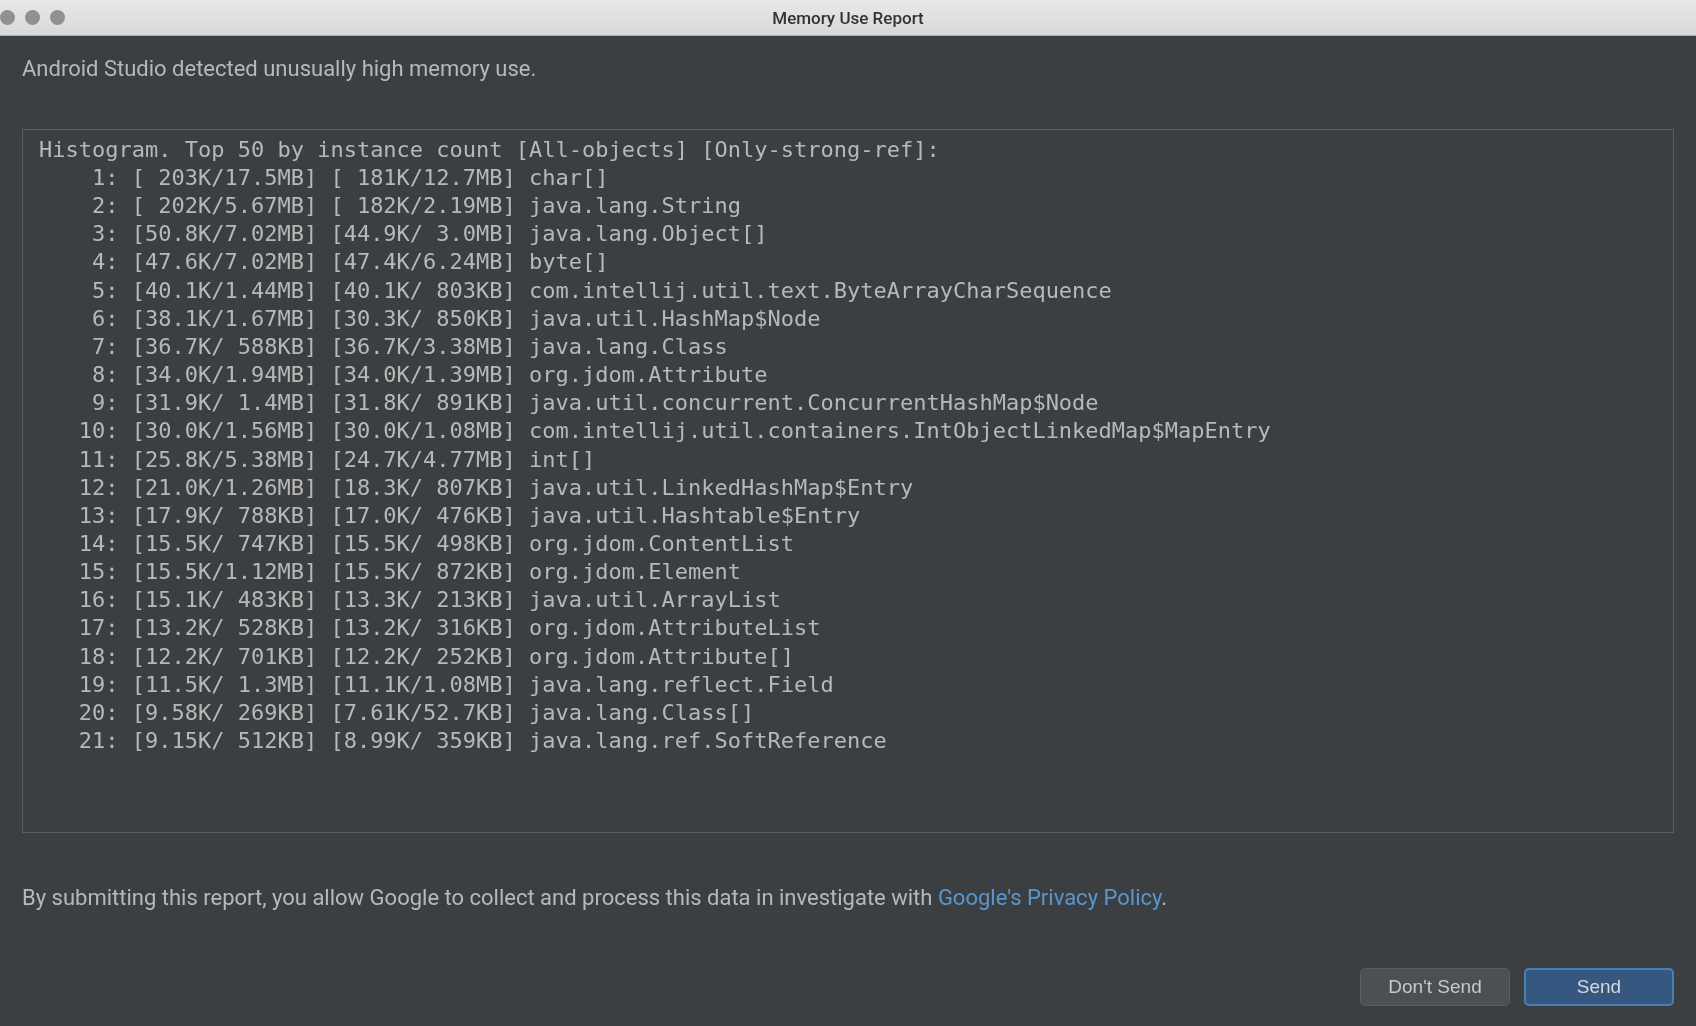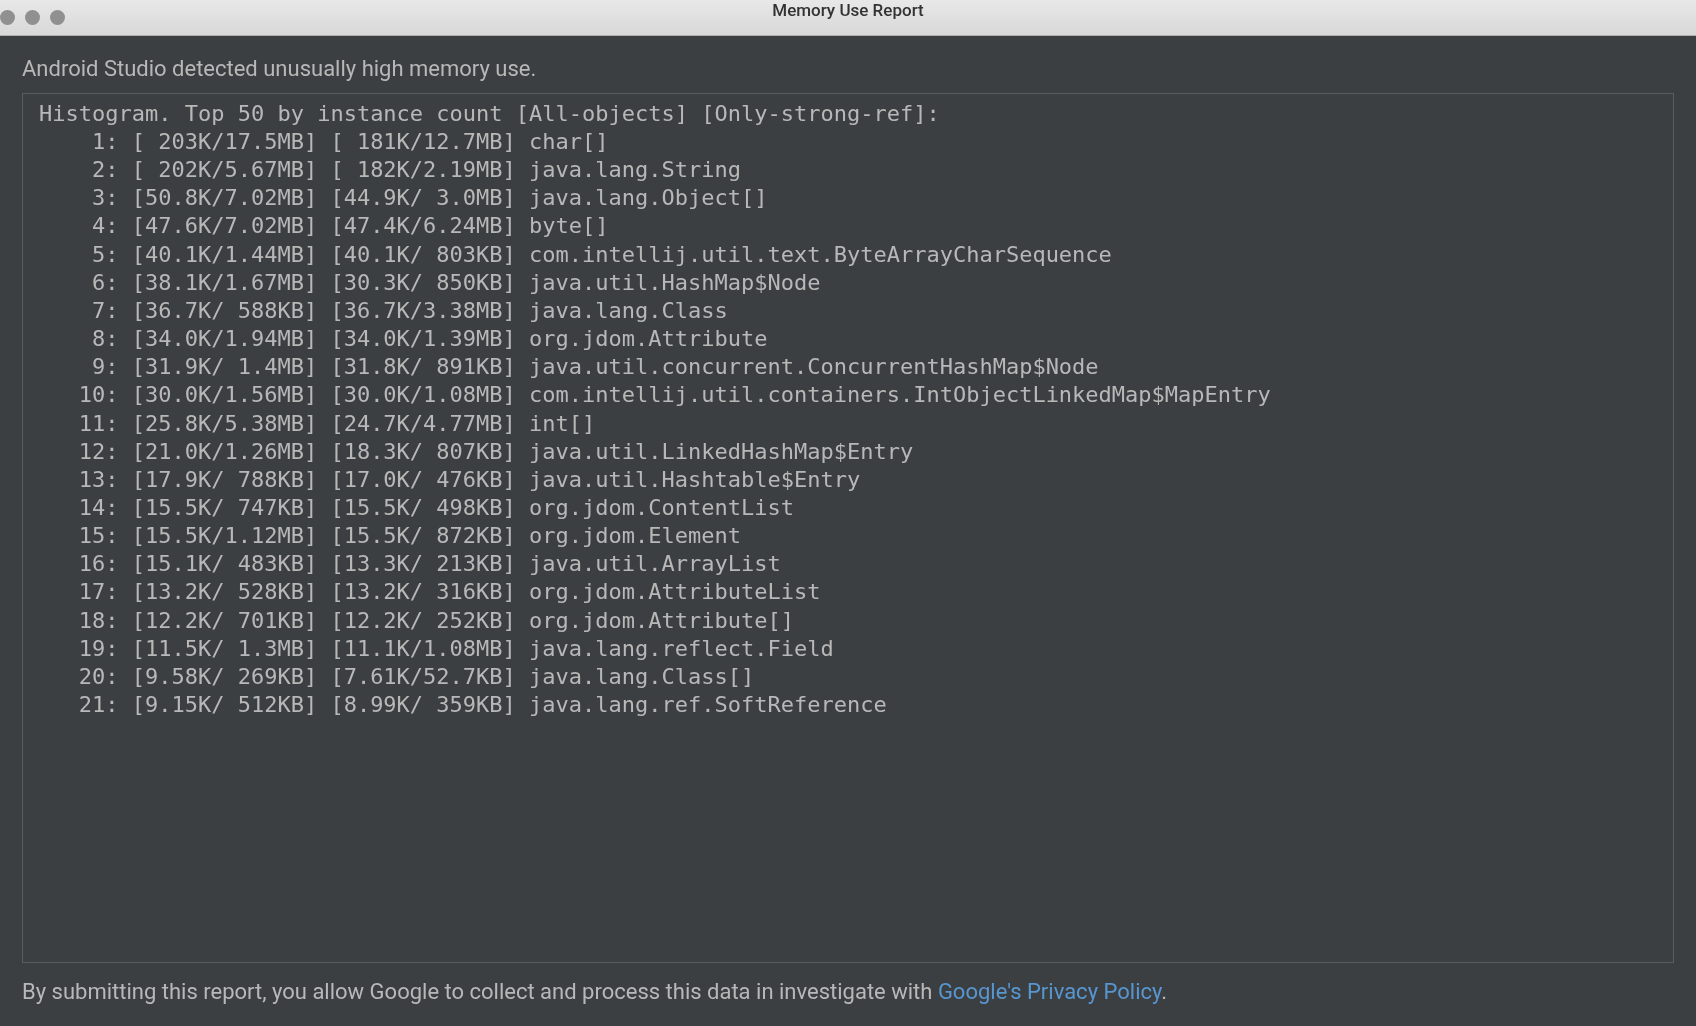--- a/index.html
+++ b/index.html
@@ -13,20 +13,21 @@
       width: 1696px;
       height: 1026px;
       overflow: hidden;
       position: relative;
     }
     .titlebar {
       height: 36px;
       background: linear-gradient(to bottom, #e8e8e8, #d8d8d8);
       border-bottom: 1px solid #b0b0b0;
       display: flex;
+      align-items: center;
       padding: 0 0;
       position: relative;
     }
     .traffic-lights {
       display: flex;
       gap: 10px;
       align-items: center;
     }
     .traffic-light {
       width: 15px;
@@ -43,20 +44,21 @@
       font-weight: 500;
     }
     .content {
       padding: 18px 22px 0 22px;
       color: #b0b0b0;
       font-size: 22px;
       line-height: 1.4;
       display: flex;
       flex-direction: column;
       height: calc(100% - 36px);
+      gap: 36px;
     }
     .message {
       margin-bottom: 8px;
       color: #b8b8b8;
     }
     .report-box {
       border: 1px solid #5a5d5f;
       background: #3c3f41;
       padding: 6px 16px;
       font-family: "Menlo", "Monaco", "Consolas", monospace;
@@ -138,13 +140,17 @@
    17: [13.2K/ 528KB] [13.2K/ 316KB] org.jdom.AttributeList
    18: [12.2K/ 701KB] [12.2K/ 252KB] org.jdom.Attribute[]
    19: [11.5K/ 1.3MB] [11.1K/1.08MB] java.lang.reflect.Field
    20: [9.58K/ 269KB] [7.61K/52.7KB] java.lang.Class[]
    21: [9.15K/ 512KB] [8.99K/ 359KB] java.lang.ref.SoftReference</div>
 
   <div class="footer-text">
     <span>By submitting this report, you allow Google to collect and process this data in investigate with </span><a href="#">Google's Privacy Policy</a><span>.</span>
   </div>
 
+  <div class="buttons">
+    <button class="btn">Don't Send</button>
+    <button class="btn btn-primary">Send</button>
+  </div>
 </div>
 
 </body></html>

